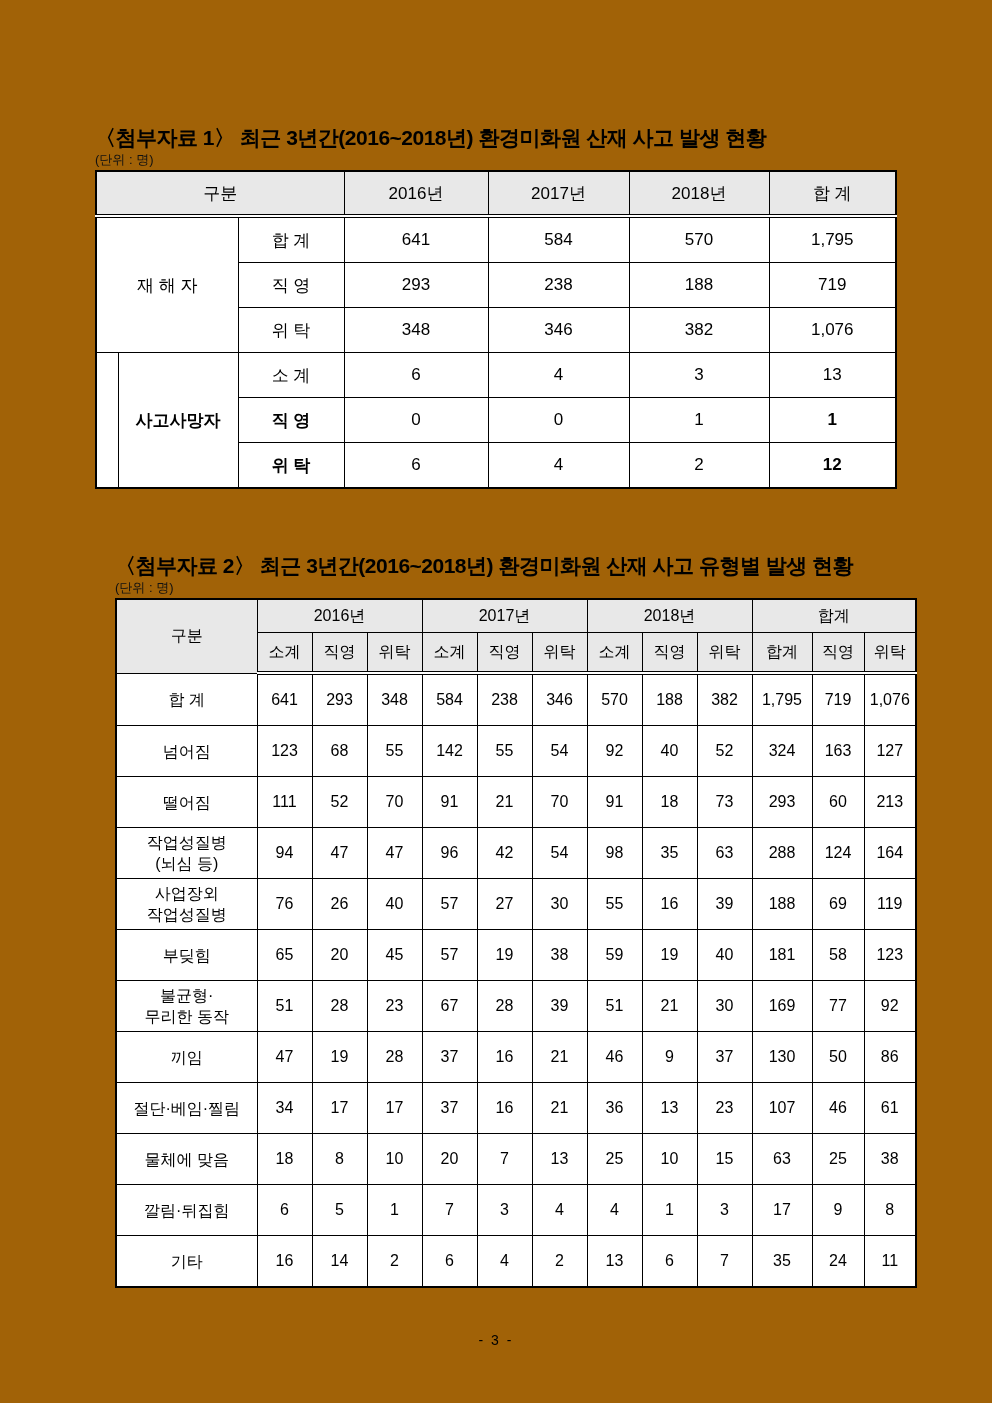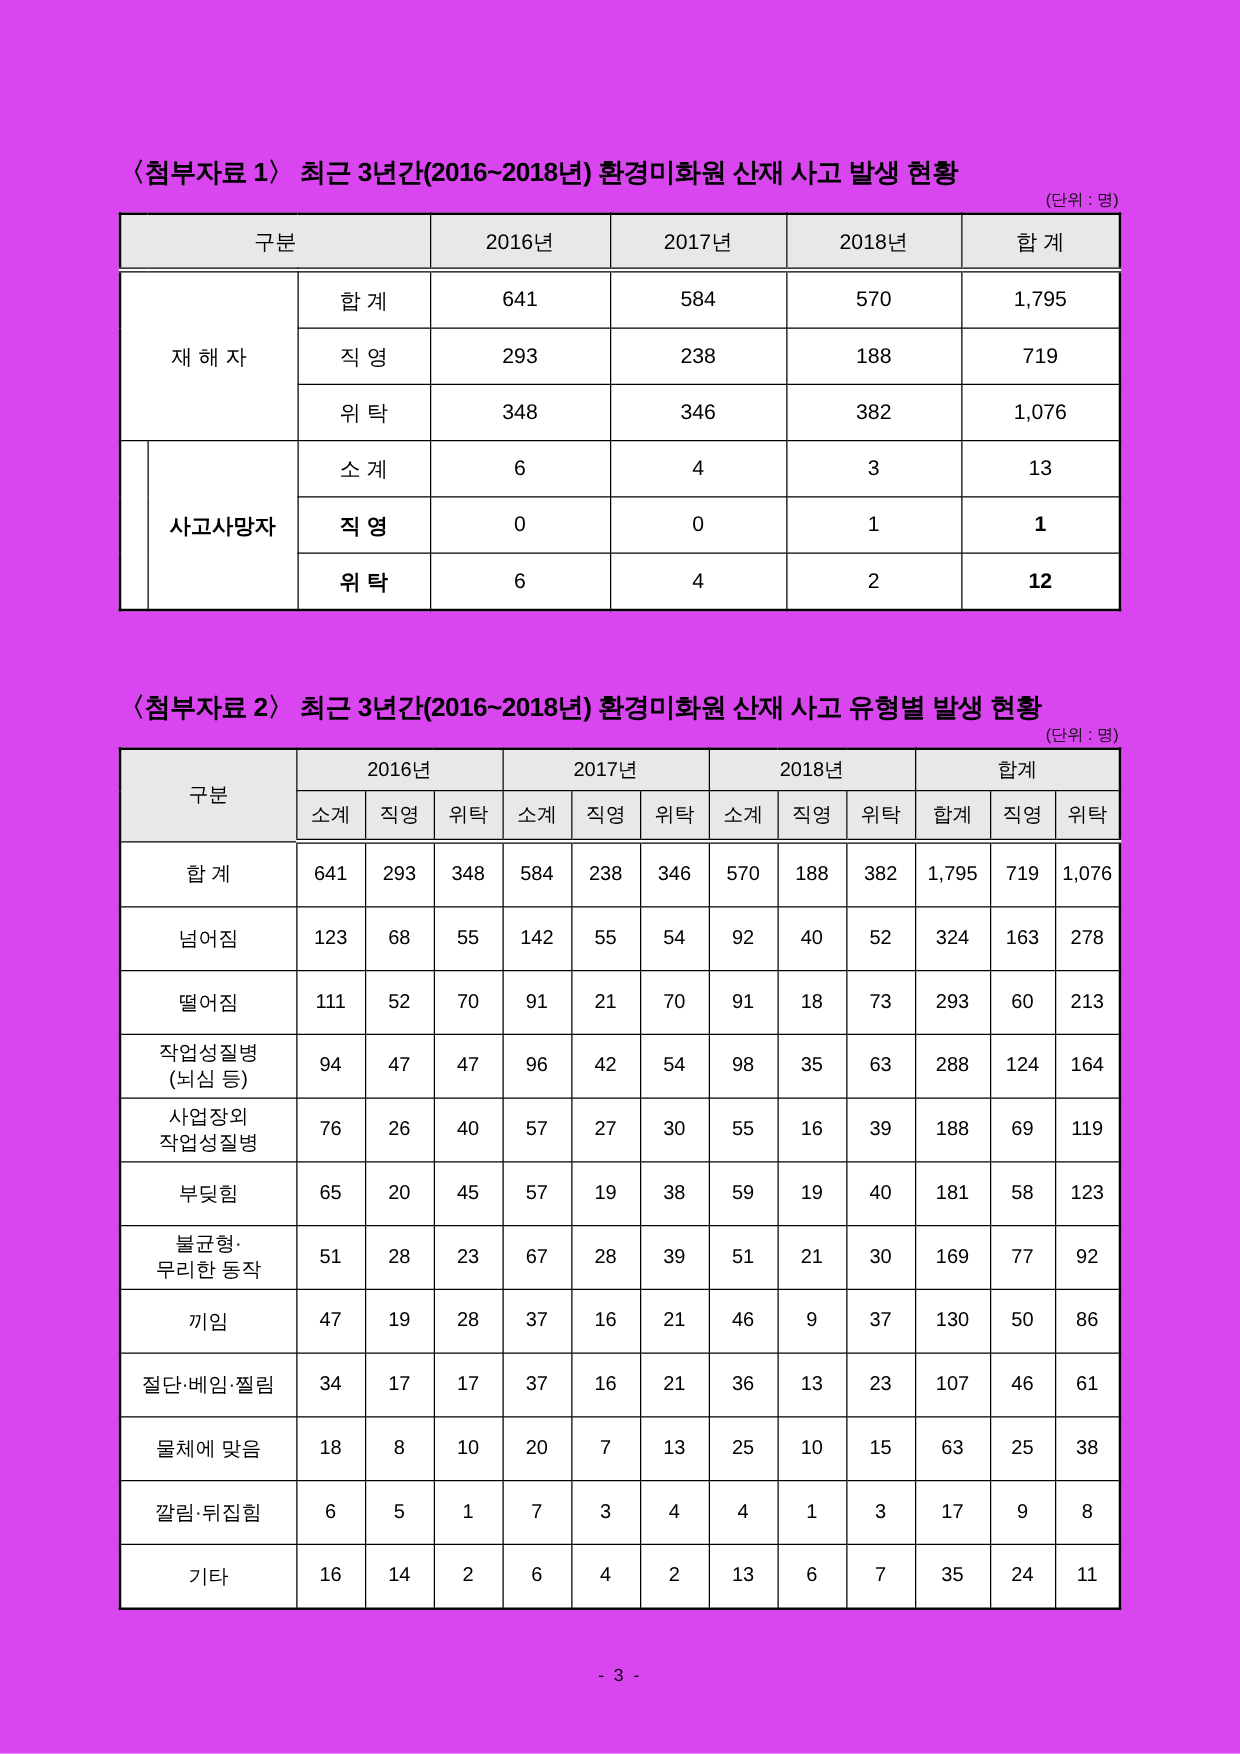--- a/index.html
+++ b/index.html
@@ -1,31 +1,31 @@
 <!DOCTYPE html>
 <html><head>
 <meta charset="utf-8">
 <style>
   html,body{margin:0;padding:0;background:#fff;}
   .page{
     position:relative;
     width:992px;height:1403px;
-    background:#d946ef;
+    background:#a16207;
     font-family:"Liberation Sans","DejaVu Sans",sans-serif;
     color:#000;
     overflow:hidden;
   }
   .content{position:absolute;left:95px;top:124px;width:800px;}
 
   .sec-title{
     font-size:21px;font-weight:800;letter-spacing:-0.5px;
     white-space:nowrap;color:#000;
   }
   .unit{
-    text-align:right;font-size:13px;color:#111;
+    font-size:13px;color:#111;
     margin:0 0 3px 0;line-height:15px;
   }
 
   table{border-collapse:collapse;table-layout:fixed;width:800px;background:#fff;}
   td{
     border:1px solid #000;
     text-align:center;vertical-align:middle;
     padding:2px 3px;overflow:hidden;
   }
   .t1{border:2px solid #000;}
@@ -39,21 +39,21 @@
   }
   
   .t2 td{font-size:16px;}
   .t2 .head td{background:#e8e8e8;}
   .t2 .head1 td{height:28px;}
   .t2 .head2 td{height:34px;border-bottom:4px double #000;}
   .t2 .body td{height:46px;}
   .lbl-line{display:block;line-height:21px;}
 
   .b{font-weight:bold;margin-left:16px;}
-  .sec2{margin-top:63px;}
+  .sec2{margin-top:63px;margin-left:20px;}
   .footer{
     position:absolute;top:1332px;left:0;width:992px;
     text-align:center;font-size:14px;color:#000;letter-spacing:2px;
   }
 </style>
 </head>
 <body>
 
 <div class="page">
   <div class="content">
@@ -199,21 +199,21 @@
               <td>68</td>
               <td>55</td>
               <td>142</td>
               <td>55</td>
               <td>54</td>
               <td>92</td>
               <td>40</td>
               <td>52</td>
               <td>324</td>
               <td>163</td>
-              <td>278</td>
+              <td>127</td>
             </tr>
             <tr>
               <td>
                 <span class="lbl-line">떨어짐</span>
               </td>
               <td>111</td>
               <td>52</td>
               <td>70</td>
               <td>91</td>
               <td>21</td>

